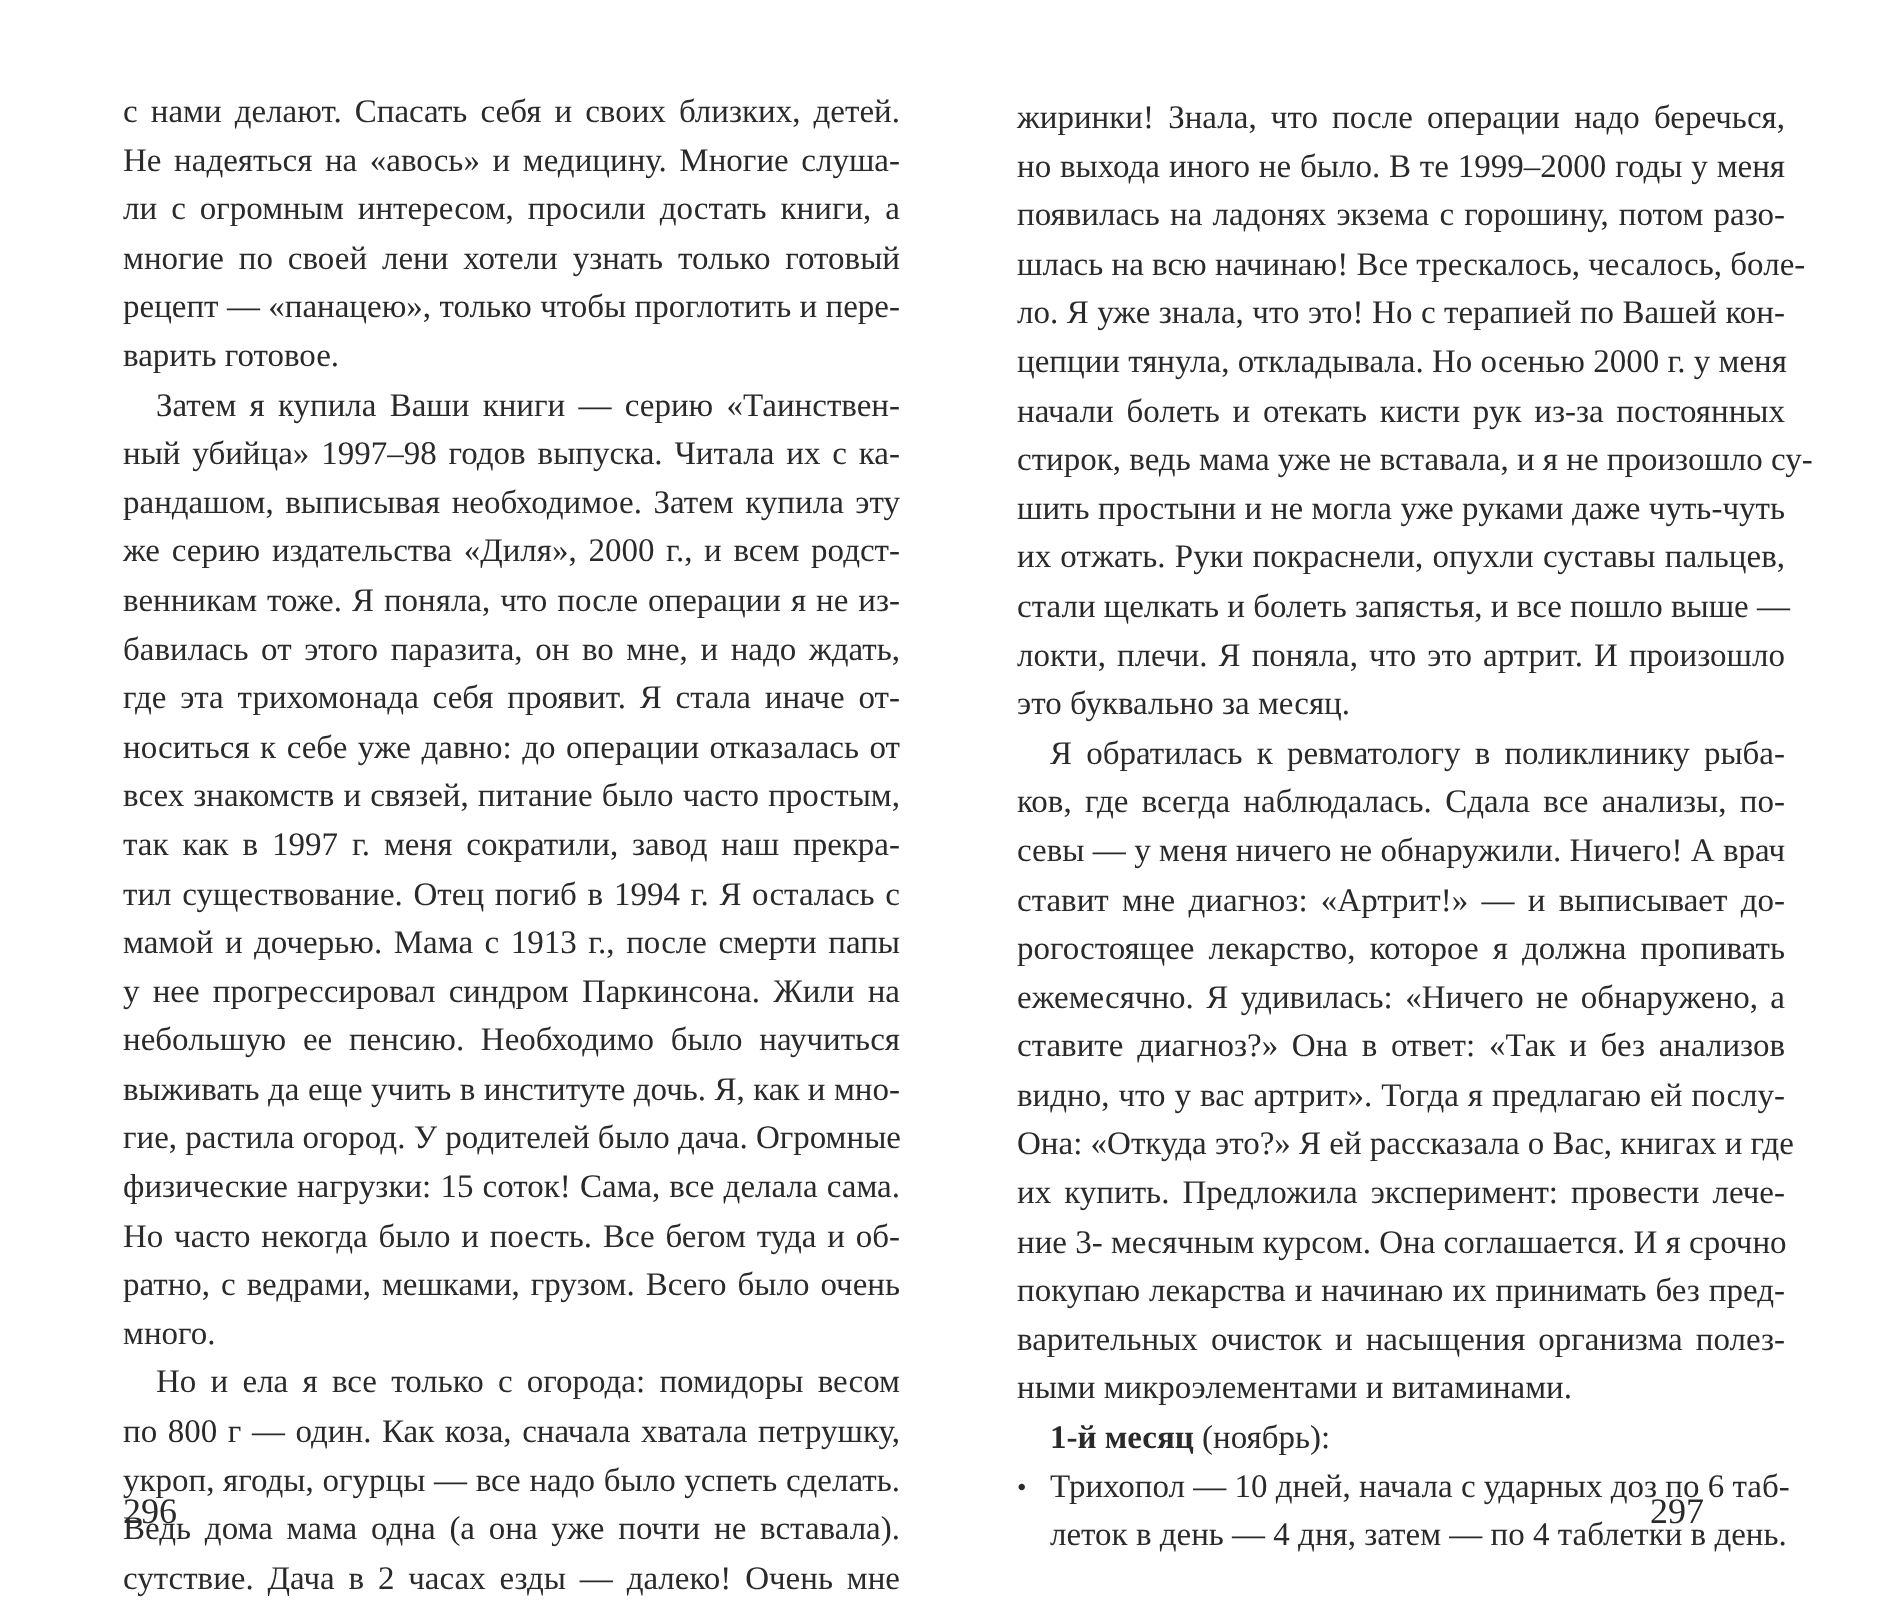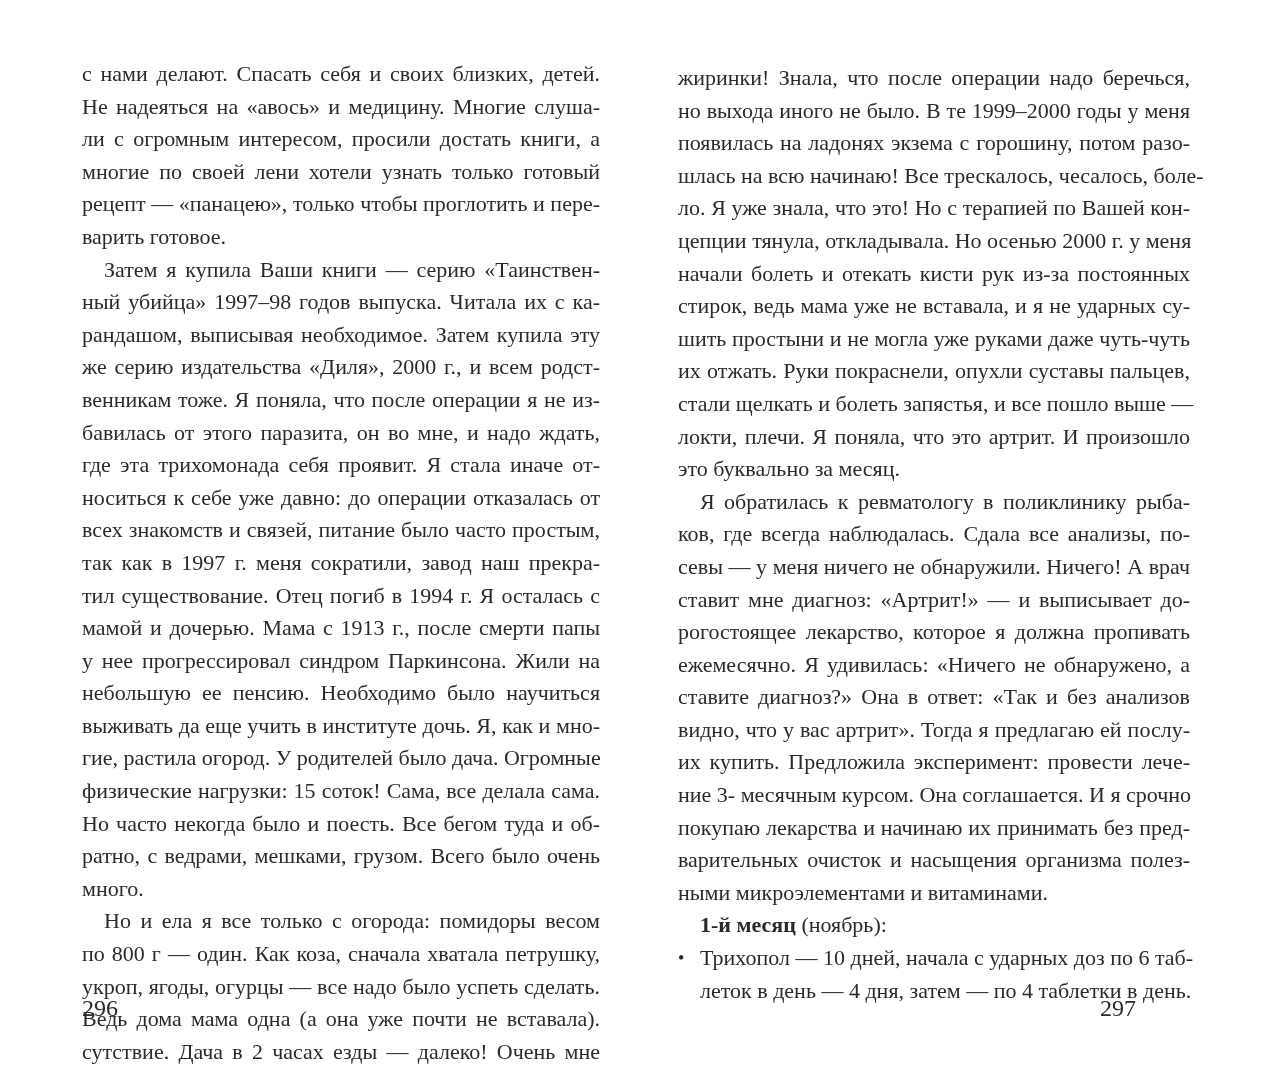--- a/index.html
+++ b/index.html
@@ -64,34 +64,35 @@
 
 <div class="page right" id="right-body">
   <div id="right-lines">
       <div class="line">жиринки! Знала, что после операции надо беречься,</div>
       <div class="line">но выхода иного не было. В те 1999–2000 годы у меня</div>
       <div class="line">появилась на ладонях экзема с горошину, потом разо-</div>
       <div class="line">шлась на всю начинаю! Все трескалось, чесалось, боле-</div>
       <div class="line">ло. Я уже знала, что это! Но с терапией по Вашей кон-</div>
       <div class="line">цепции тянула, откладывала. Но осенью 2000 г. у меня</div>
       <div class="line">начали болеть и отекать кисти рук из-за постоянных</div>
-      <div class="line">стирок, ведь мама уже не вставала, и я не ударных су-</div>
+      <div class="line">стирок, ведь мама уже не вставала, и я не произошло су-</div>
       <div class="line">шить простыни и не могла уже руками даже чуть-чуть</div>
       <div class="line">их отжать. Руки покраснели, опухли суставы пальцев,</div>
       <div class="line">стали щелкать и болеть запястья, и все пошло выше —</div>
       <div class="line">локти, плечи. Я поняла, что это артрит. И произошло</div>
       <div class="line last">это буквально за месяц.</div>
       <div class="line indent">Я обратилась к ревматологу в поликлинику рыба-</div>
       <div class="line">ков, где всегда наблюдалась. Сдала все анализы, по-</div>
       <div class="line">севы — у меня ничего не обнаружили. Ничего! А врач</div>
       <div class="line">ставит мне диагноз: «Артрит!» — и выписывает до-</div>
       <div class="line">рогостоящее лекарство, которое я должна пропивать</div>
       <div class="line">ежемесячно. Я удивилась: «Ничего не обнаружено, а</div>
       <div class="line">ставите диагноз?» Она в ответ: «Так и без анализов</div>
       <div class="line">видно, что у вас артрит». Тогда я предлагаю ей послу-</div>
+      <div class="line">Она: «Откуда это?» Я ей рассказала о Вас, книгах и где</div>
       <div class="line">их купить. Предложила эксперимент: провести лече-</div>
       <div class="line">ние 3- месячным курсом. Она соглашается. И я срочно</div>
       <div class="line">покупаю лекарства и начинаю их принимать без пред-</div>
       <div class="line">варительных очисток и насыщения организма полез-</div>
       <div class="line last">ными микроэлементами и витаминами.</div>
     </div>
   <div class="line last indent">
     <span class="bold">1-й месяц</span><span> (ноябрь):</span>
   </div>
   <div id="right-bullets">

